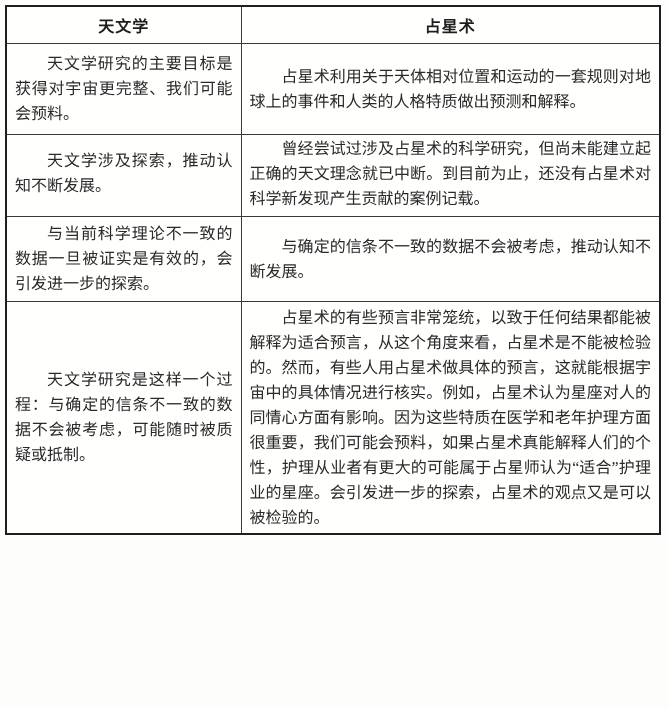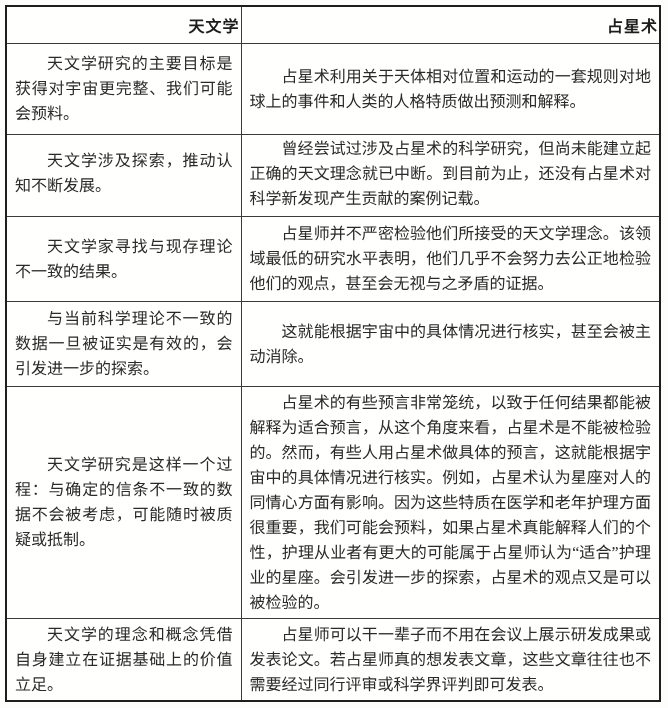--- a/index.html
+++ b/index.html
@@ -32,24 +32,24 @@
   col.c-right { width: 419px; }
   th, td {
     border: 1px solid #3a3a3a;
     box-sizing: border-box;
     overflow: hidden;
   }
   th {
     font-family: "Liberation Sans", "DejaVu Sans", sans-serif;
     font-weight: bold;
     font-size: 16px;
-    text-align: right;
+    text-align: center;
     vertical-align: middle;
     height: 37px;
-    padding: 2px 1px;
+    padding: 2px 22px;
     letter-spacing: 1px;
     color: #1d1d1d;
   }
   td {
     font-size: 16px;
     line-height: 25px;
     vertical-align: middle;
     text-align: justify;
     text-justify: inter-ideograph;
     padding: 3px 8px;
@@ -92,47 +92,31 @@
           </td>
       </tr>
       <tr class="rh1">
         <td>
             <p>天文学涉及探索，推动认知不断发展。</p>
           </td>
         <td>
             <p>曾经尝试过涉及占星术的科学研究，但尚未能建立起正确的天文理念就已中断。到目前为止，还没有占星术对科学新发现产生贡献的案例记载。</p>
           </td>
       </tr>
-      <tr class="rh2">
-        <td>
-            <p>天文学家寻找与现存理论不一致的结果。</p>
-          </td>
-        <td>
-            <p>占星师并不严密检验他们所接受的天文学理念。该领域最低的研究水平表明，他们几乎不会努力去公正地检验他们的观点，甚至会无视与之矛盾的证据。</p>
-          </td>
-      </tr>
       <tr class="rh3">
         <td>
             <p>与当前科学理论不一致的数据一旦被证实是有效的，会引发进一步的探索。</p>
           </td>
         <td>
-            <p>这就能根据宇宙中的具体情况进行核实，甚至会被主动消除。</p>
+            <p>与确定的信条不一致的数据不会被考虑，推动认知不断发展。</p>
           </td>
       </tr>
       <tr class="rh4">
         <td>
             <p>天文学研究是这样一个过程：与确定的信条不一致的数据不会被考虑，可能随时被质疑或抵制。</p>
           </td>
         <td>
             <p>占星术的有些预言非常笼统，以致于任何结果都能被解释为适合预言，从这个角度来看，占星术是不能被检验的。然而，有些人用占星术做具体的预言，这就能根据宇宙中的具体情况进行核实。例如，占星术认为星座对人的同情心方面有影响。因为这些特质在医学和老年护理方面很重要，我们可能会预料，如果占星术真能解释人们的个性，护理从业者有更大的可能属于占星师认为“适合”护理业的星座。会引发进一步的探索，占星术的观点又是可以被检验的。</p>
           </td>
       </tr>
-      <tr class="rh5">
-        <td>
-            <p>天文学的理念和概念凭借自身建立在证据基础上的价值立足。</p>
-          </td>
-        <td>
-            <p>占星师可以干一辈子而不用在会议上展示研发成果或发表论文。若占星师真的想发表文章，这些文章往往也不需要经过同行评审或科学界评判即可发表。</p>
-          </td>
-      </tr>
     </tbody>
   </table>
 </div>
 
 </body></html>

